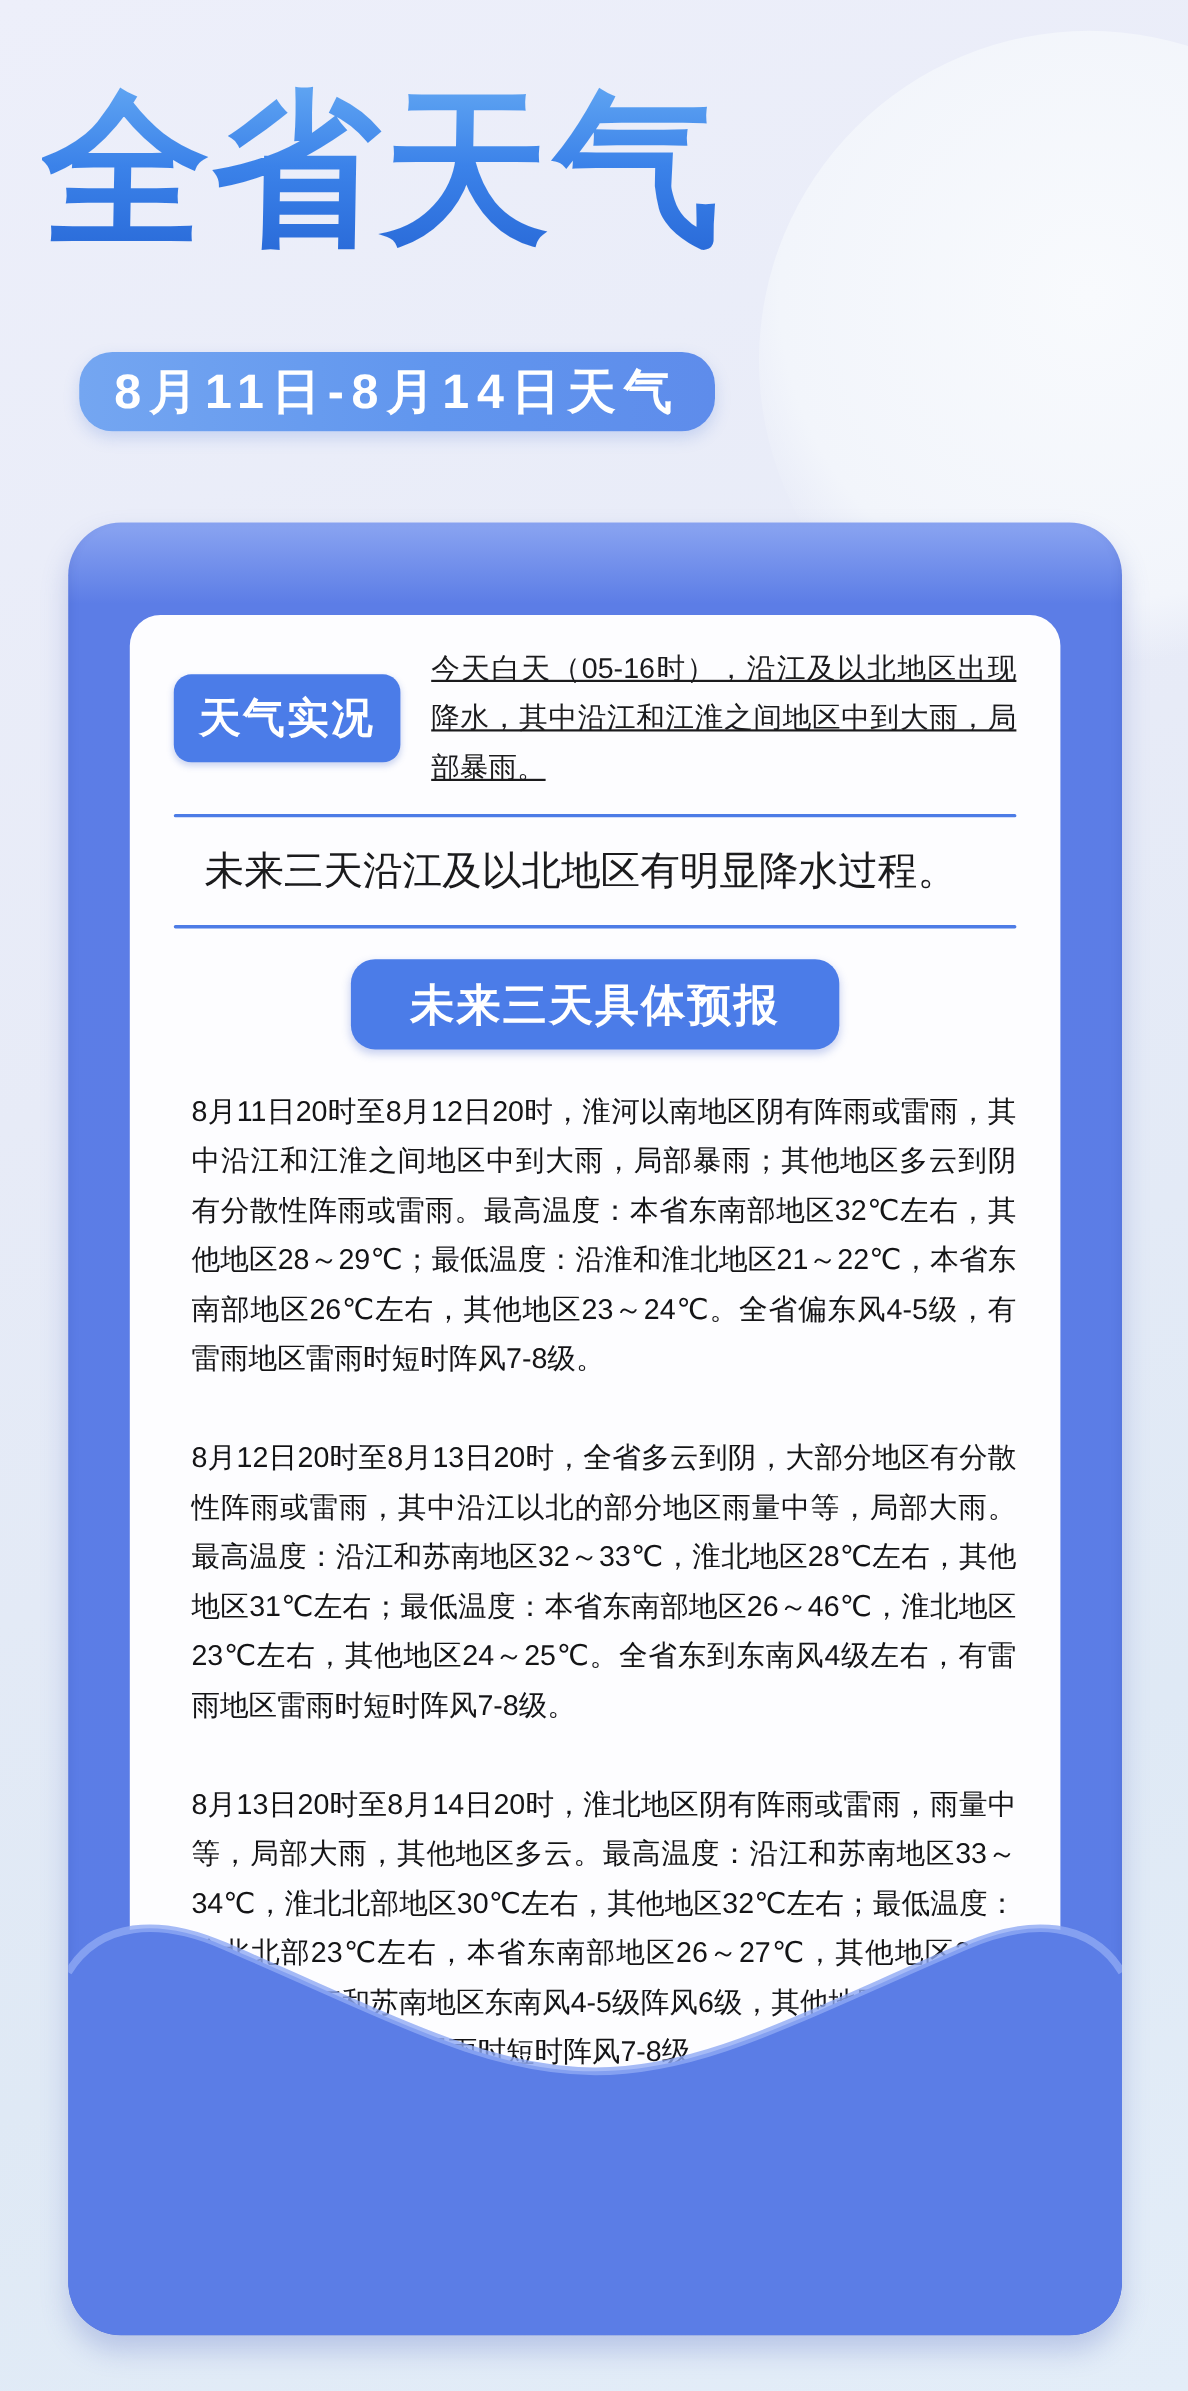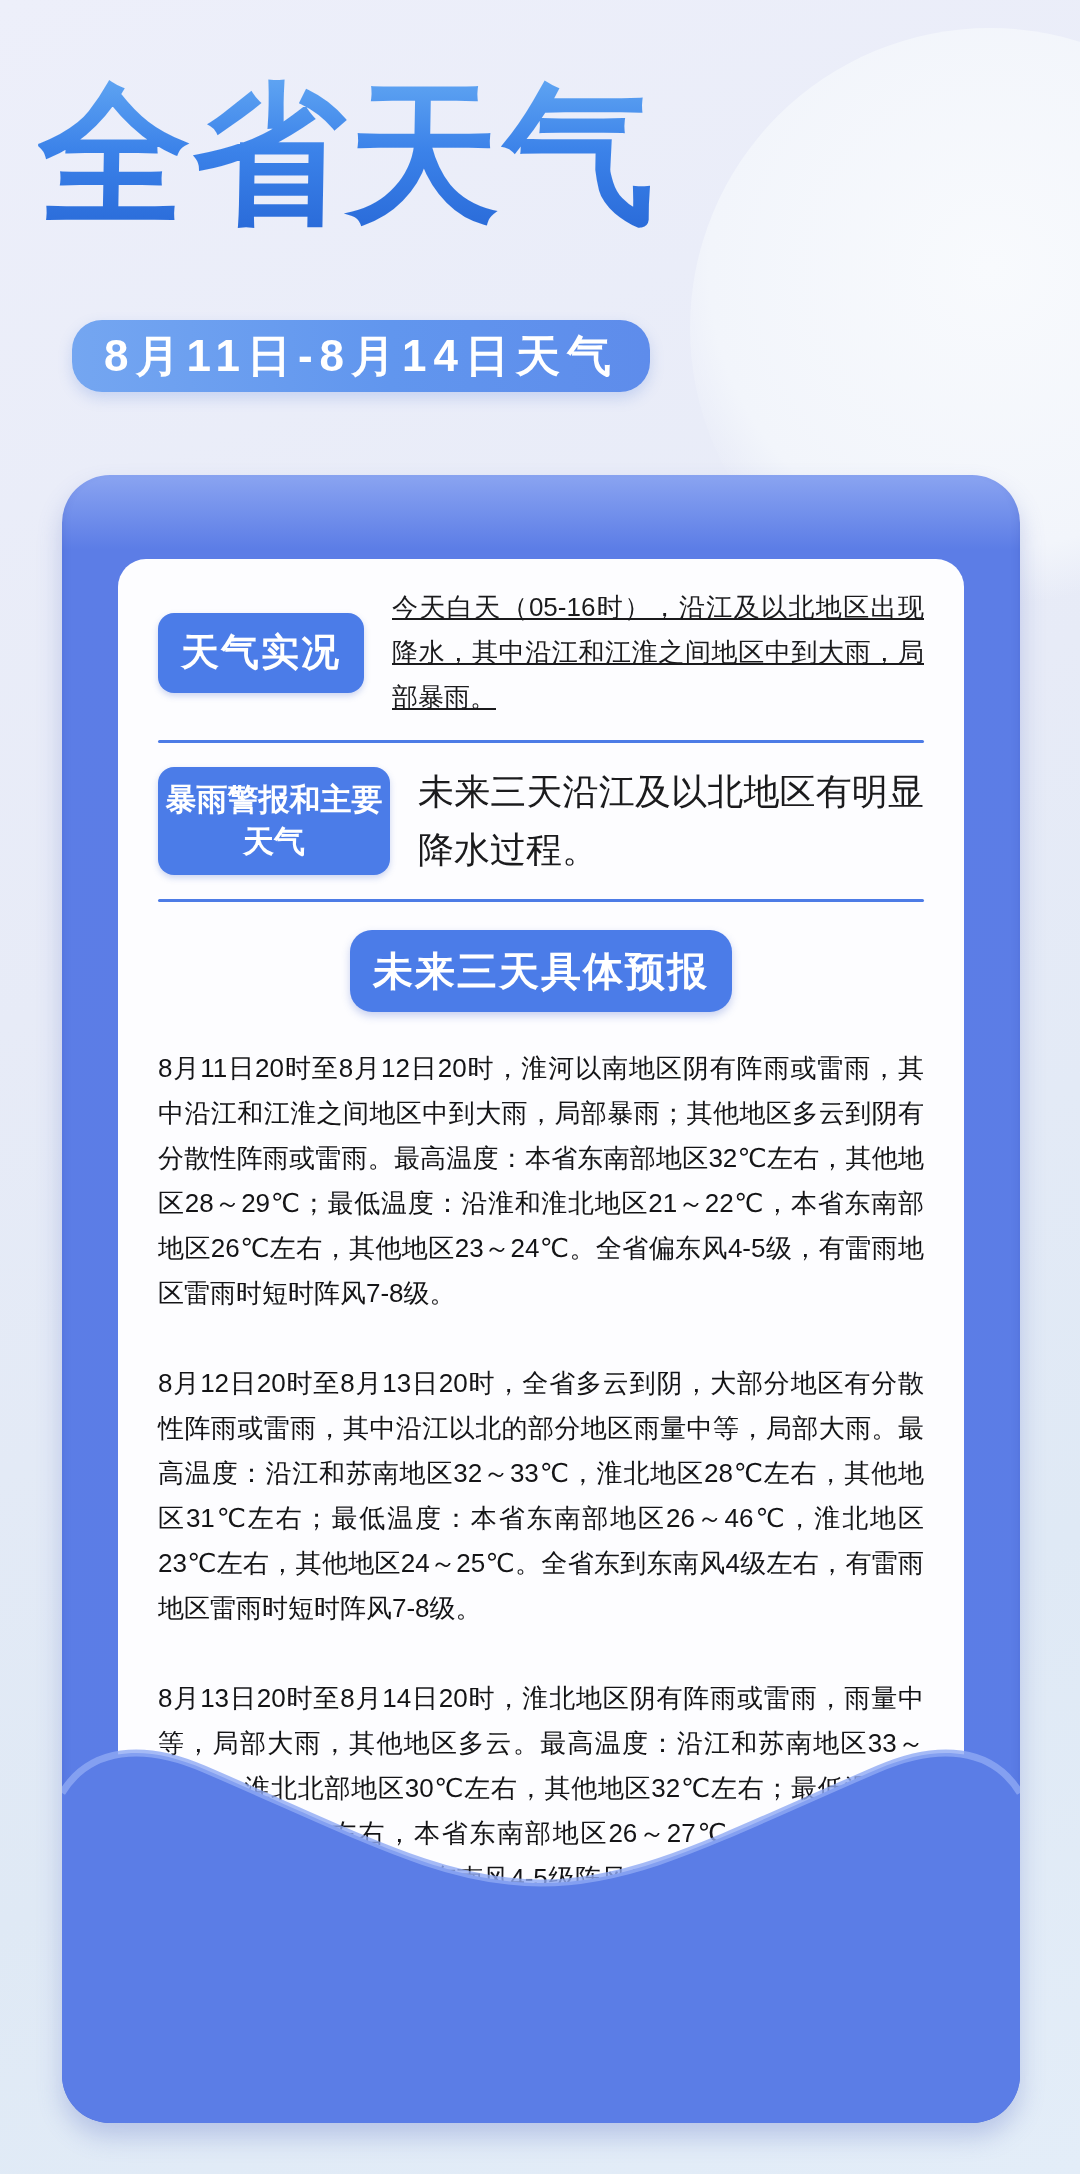--- a/index.html
+++ b/index.html
@@ -48,28 +48,28 @@
     border-radius:16px;display:flex;align-items:center;justify-content:center;
     box-shadow:0 3px 6px rgba(60,95,200,.25);
   }
   .pill-live{width:206px;height:80px;font-size:38px;letter-spacing:2px;}
   .pill-warning{width:220px;min-height:96px;font-size:31px;line-height:1.35;padding:6px 6px;}
   .section-text{flex:1;margin:0 0 0 28px;color:#1b1b1d;}
   .text-live{font-size:26px;line-height:45px;text-align:justify;text-decoration:underline;}
   .text-warning{font-size:36px;line-height:58px;text-align:justify;}
   .divider{height:3px;background:#4d7ce6;border-radius:2px;margin:20px 0;}
   .forecast-btn{
-    width:382px;height:82px;margin:28px auto 34px auto;
+    width:444px;height:82px;margin:28px auto 34px auto;
     background:#4b7ce8;border-radius:22px;
     display:flex;align-items:center;justify-content:center;
     color:#fff;font-size:40px;font-weight:bold;letter-spacing:2px;
     box-shadow:0 4px 8px rgba(60,95,200,.28);
   }
   .forecast-paragraph{
-    margin:0 0 45px 0;color:#141416;
+    margin:0 0 45px 16px;color:#141416;
     font-size:26px;line-height:45px;text-align:justify;
   }
   
   .pocket{position:absolute;left:0;bottom:0;width:958px;height:392px;}
 </style>
 </head>
 <body>
 
 <div class="bg-circle"></div>
 
@@ -81,21 +81,20 @@
   <div class="inner-card">
 
     <div class="section-row">
       <div class="label-pill pill-live">天气实况</div>
       <p class="section-text text-live">今天白天（05-16时），沿江及以北地区出现降水，其中沿江和江淮之间地区中到大雨，局部暴雨。</p>
     </div>
 
     <div class="divider"></div>
 
     <div class="section-row">
-      <div class="label-pill pill-warning">暴雨警报和主要天气</div>
       <p class="section-text text-warning">未来三天沿江及以北地区有明显降水过程。</p>
     </div>
 
     <div class="divider"></div>
 
     <div class="forecast-btn">未来三天具体预报</div>
 
     <p class="forecast-paragraph">8月11日20时至8月12日20时，淮河以南地区阴有阵雨或雷雨，其中沿江和江淮之间地区中到大雨，局部暴雨；其他地区多云到阴有分散性阵雨或雷雨。最高温度：本省东南部地区32℃左右，其他地区28～29℃；最低温度：沿淮和淮北地区21～22℃，本省东南部地区26℃左右，其他地区23～24℃。全省偏东风4-5级，有雷雨地区雷雨时短时阵风7-8级。</p>
     <p class="forecast-paragraph">8月12日20时至8月13日20时，全省多云到阴，大部分地区有分散性阵雨或雷雨，其中沿江以北的部分地区雨量中等，局部大雨。最高温度：沿江和苏南地区32～33℃，淮北地区28℃左右，其他地区31℃左右；最低温度：本省东南部地区26～46℃，淮北地区23℃左右，其他地区24～25℃。全省东到东南风4级左右，有雷雨地区雷雨时短时阵风7-8级。</p>
     <p class="forecast-paragraph">8月13日20时至8月14日20时，淮北地区阴有阵雨或雷雨，雨量中等，局部大雨，其他地区多云。最高温度：沿江和苏南地区33～34℃，淮北北部地区30℃左右，其他地区32℃左右；最低温度：淮北北部23℃左右，本省东南部地区26～27℃，其他地区24～25℃。沿江和苏南地区东南风4-5级阵风6级，其他地区偏东风4级左右，有雷雨地区雷雨时短时阵风7-8级。</p>

